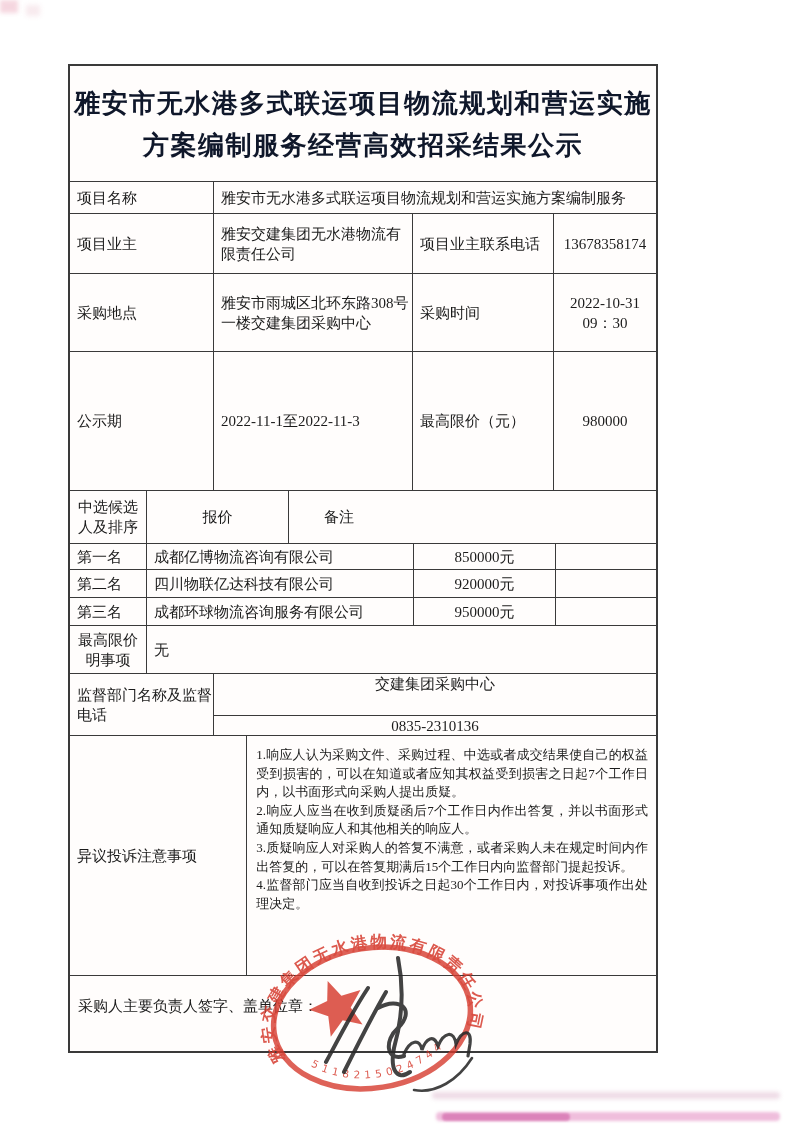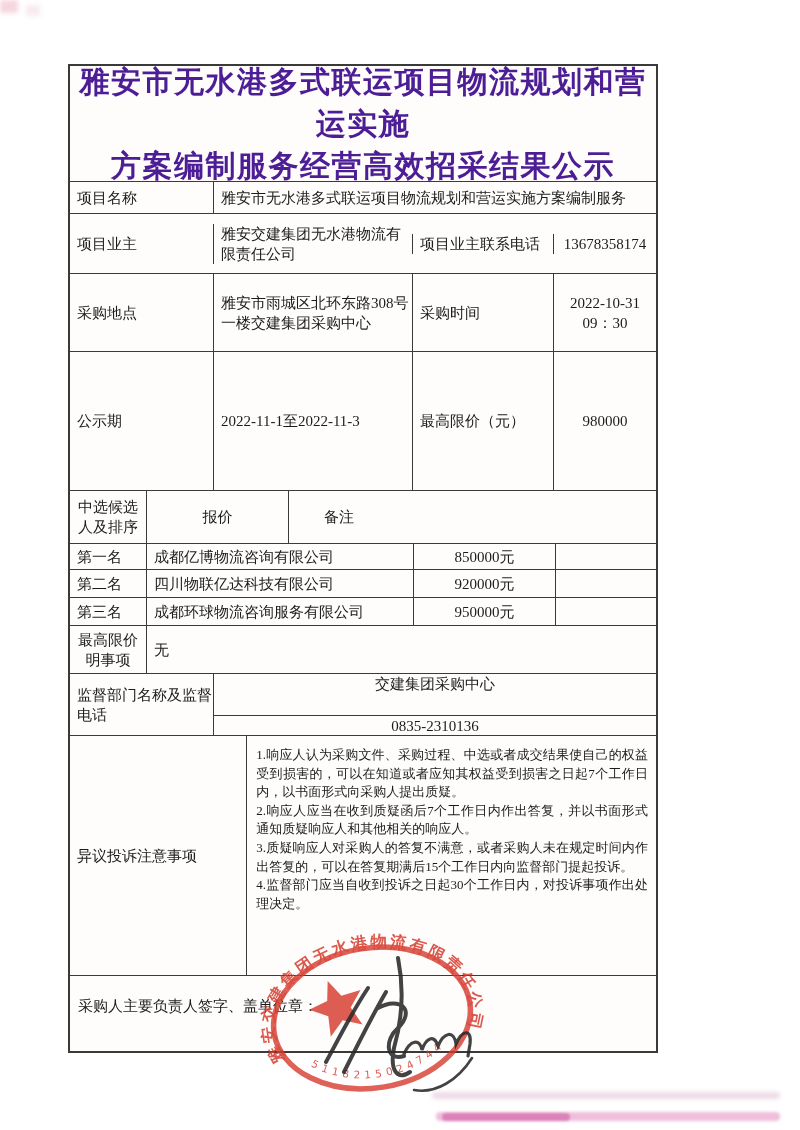--- a/index.html
+++ b/index.html
@@ -6,35 +6,35 @@
   .page{position:relative;width:800px;height:1130px;background:#ffffff;overflow:hidden;
         font-family:"Liberation Serif","DejaVu Serif",serif;color:#1b1b1b;}
   .doc{position:absolute;left:68px;top:64px;width:590px;height:989px;
        border:2px solid #3a3a3a;box-sizing:border-box;background:#fffdfc;}
   .row{display:flex;border-top:1.5px solid #3a3a3a;box-sizing:border-box;}
   .row.first{border-top:none;}
   .cell{box-sizing:border-box;border-left:1.5px solid #3a3a3a;display:flex;
         align-items:center;overflow:hidden;}
   .cell.cfirst{border-left:none;}
   
-  .hTitle{height:115px;} .h1{height:32px;} .h2{height:60px;align-items:center;} .h3{height:78px;}
+  .hTitle{height:115px;} .h1{height:32px;} .h2{height:60px;} .h3{height:78px;}
   .h4{height:139px;} .hCH{height:53px;} .hC1{height:26px;} .hC2{height:28px;}
   .hC3{height:28px;} .hO{height:48px;} .hS{height:62px;} .hObj{height:240px;} .hSig{height:60px;}
   
   .wA1{width:143px;} .wA2{width:199px;} .wA3{width:141px;} .wA4{width:103px;} .wSpan34{width:443px;}
   
   .wB1{width:76px;} .wB2{width:267px;} .wB3{width:142px;} .wB4{width:101px;}
   .wO2{width:510px;} .wS2{width:443px;} .wSig{width:586px;}
   
   .t15{font-size:15px;line-height:20px;}
   .pad{padding-left:7px;}
   .ctr{justify-content:center;text-align:center;}
   .pre{white-space:pre-line;}
   .titleTxt{font-family:"Liberation Sans","DejaVu Sans",sans-serif;font-weight:bold;
-            font-size:30px;line-height:42px;letter-spacing:1.5px;text-align:center;width:100%;color:#4c1d95;}
+            font-size:26px;line-height:42px;letter-spacing:1.5px;text-align:center;width:100%;color:#0f172a;}
   .titleCell{align-items:center;justify-content:center;}
   .objCell{display:block;padding:10px 8px 6px 9px;}
   .objItem{font-size:13px;line-height:18.6px;text-align:justify;}
   .supstack{width:443px;display:flex;flex-direction:column;box-sizing:border-box;gap:21px;}
   .sup1{height:31px;display:flex;align-items:center;justify-content:center;box-sizing:border-box;}
   .sup2{height:29.5px;border-top:1.5px solid #3a3a3a;display:flex;align-items:center;
         justify-content:center;box-sizing:border-box;}
   .overlay{position:absolute;left:0;top:0;width:800px;height:1130px;pointer-events:none;}
   .smudge{position:absolute;pointer-events:none;}
   .smudge1{left:0px;top:0px;width:18px;height:13px;background:#eeb6c6;opacity:.55;filter:blur(2px);}

